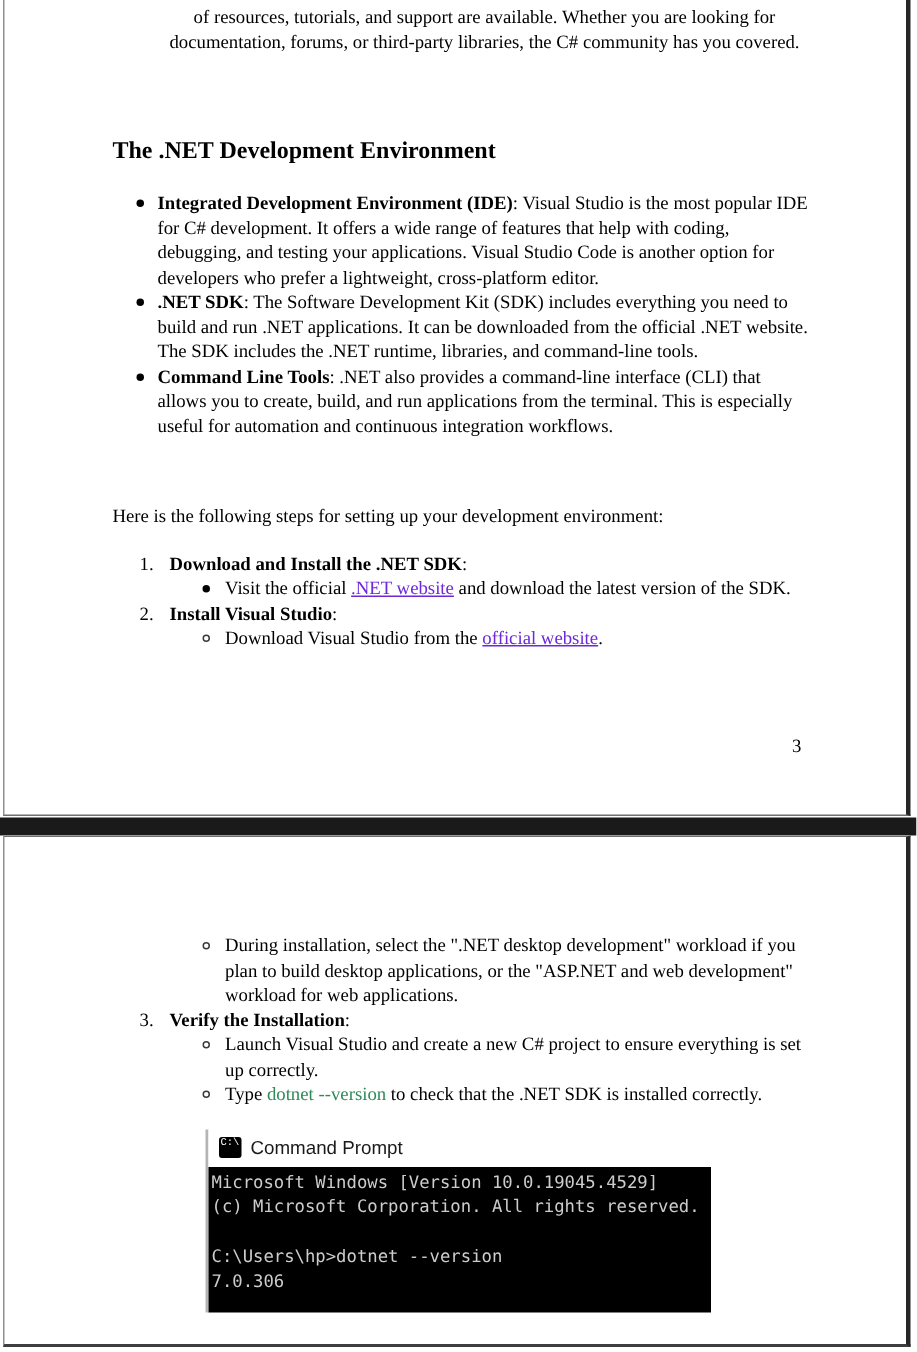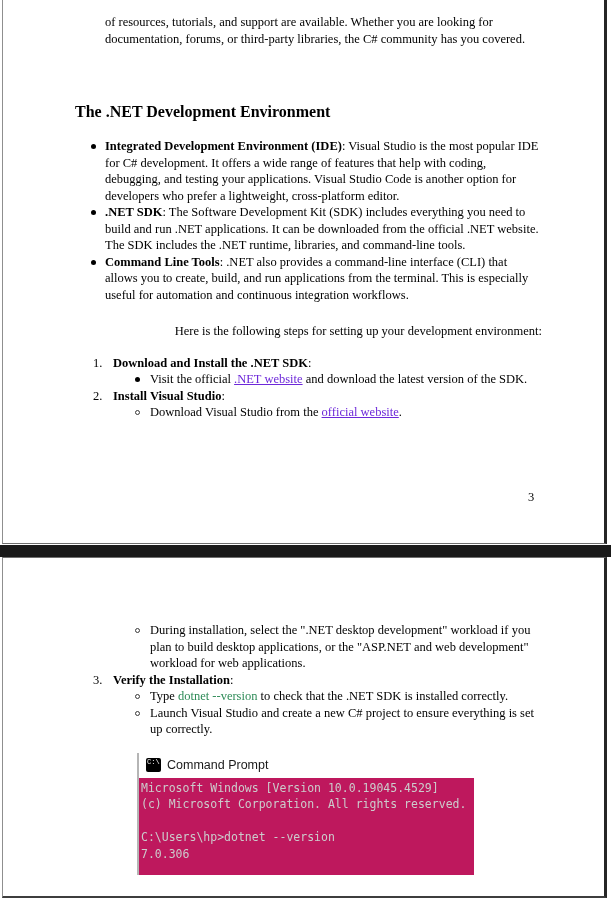--- a/index.html
+++ b/index.html
@@ -18,29 +18,29 @@
   .separator { position:absolute; left:0; top:545px; width:611px; height:12px; background:#1a1a1a; }
   .page-2 {
     top:557px; height:341px;
     border-top:1px solid #6f6f6f;
     border-left:1px solid #8f8f8f; border-right:3px solid #262626;
     border-bottom:2px solid #3e3e3e;
   }
   .content { position:relative; padding:0 62px 0 72px; height:100%; }
   .content-2 { padding-top:64px; }
 
-  .cont-par { margin-left:30px; padding-top:14px; max-width:436px; }
+  .cont-par { margin-left:30px; padding-top:3px; max-width:436px;text-align:center; }
   h2 { font-size:16px; line-height:21px; font-weight:bold; margin-top:54px; margin-bottom:16px; }
   .intro { max-width:456px; }
 
   ul.blist { list-style:none; margin-top:12px; }
   ul.blist > li { position:relative; padding-left:30px; max-width:464px; }
   ul.blist > li .marker { position:absolute; left:16px; top:6px; width:5px; height:5px; border-radius:50%; background:#000; }
 
-  .steps-intro { margin-top:20px;text-align:right; }
+  .steps-intro { margin-top:44px; }
   .steps { margin-top:15px; }
   .step { position:relative; padding-left:38px; }
   .step-num { position:absolute; left:18px; top:0; }
   ul.sub { list-style:none; }
   ul.sub > li { position:relative; padding-left:37px; }
   ul.sub > li .marker { position:absolute; left:22px; top:6px; width:5px; height:5px; border-radius:50%; }
   .m-disc .marker { background:#000; }
   .m-circle .marker { background:transparent; border:1px solid #3a3a3a; }
   .sub-cont { margin-left:38px; }
 
@@ -53,21 +53,21 @@
   .titlebar {
     height:25px; background:#fff; display:flex; align-items:center;
     padding-left:7px; font-family:"Liberation Sans", sans-serif; font-size:12.5px; color:#1a1a1a;
   }
   .cmd-icon {
     width:15px; height:14px; background:#000; border-radius:2px; margin-right:6px;
     color:#fff; font-family:"Liberation Mono", monospace; font-size:7px; line-height:9px;
     padding-left:1px; overflow:hidden; flex:0 0 auto;
   }
   .terminal {
-    height:97px; background:#be185d; color:#CCCCCC; overflow:hidden;
+    height:97px; background:#000000; color:#CCCCCC; overflow:hidden;
     font-family:"DejaVu Sans Mono", "Liberation Mono", monospace;
     font-size:11.5px; line-height:16.6px; padding:2px 0 0 2px;
   }
   .tline { min-height:16.6px; white-space:pre; }
 </style>
 </head>
 <body>
 
 <div class="page page-1">
   <div class="content content-1">
@@ -112,22 +112,22 @@
     <div class="sub-cont">
       <ul class="sub">
         <li class="m-circle"><span class="marker"></span><span>During installation, select the ".NET desktop development" workload if you plan to build desktop applications, or the "ASP.NET and web development" workload for web applications.</span></li>
       </ul>
     </div>
 
     <div class="steps" style="margin-top:0;">
       <div class="step">
         <span class="step-num">3.</span><b>Verify the Installation</b><span>:</span>
         <ul class="sub">
+          <li class="m-circle"><span class="marker"></span><span>Launch Visual Studio and create a new C# project to ensure everything is set up correctly.</span></li>
           <li class="m-circle"><span class="marker"></span><span>Type </span><span class="code">dotnet --version</span><span> to check that the .NET SDK is installed correctly.</span></li>
-          <li class="m-circle"><span class="marker"></span><span>Launch Visual Studio and create a new C# project to ensure everything is set up correctly.</span></li>
         </ul>
       </div>
     </div>
 
     <div class="screenshot">
       <div class="titlebar">
         <span class="cmd-icon">C:\</span>
         <span class="title">Command Prompt</span>
       </div>
       <div class="terminal">

